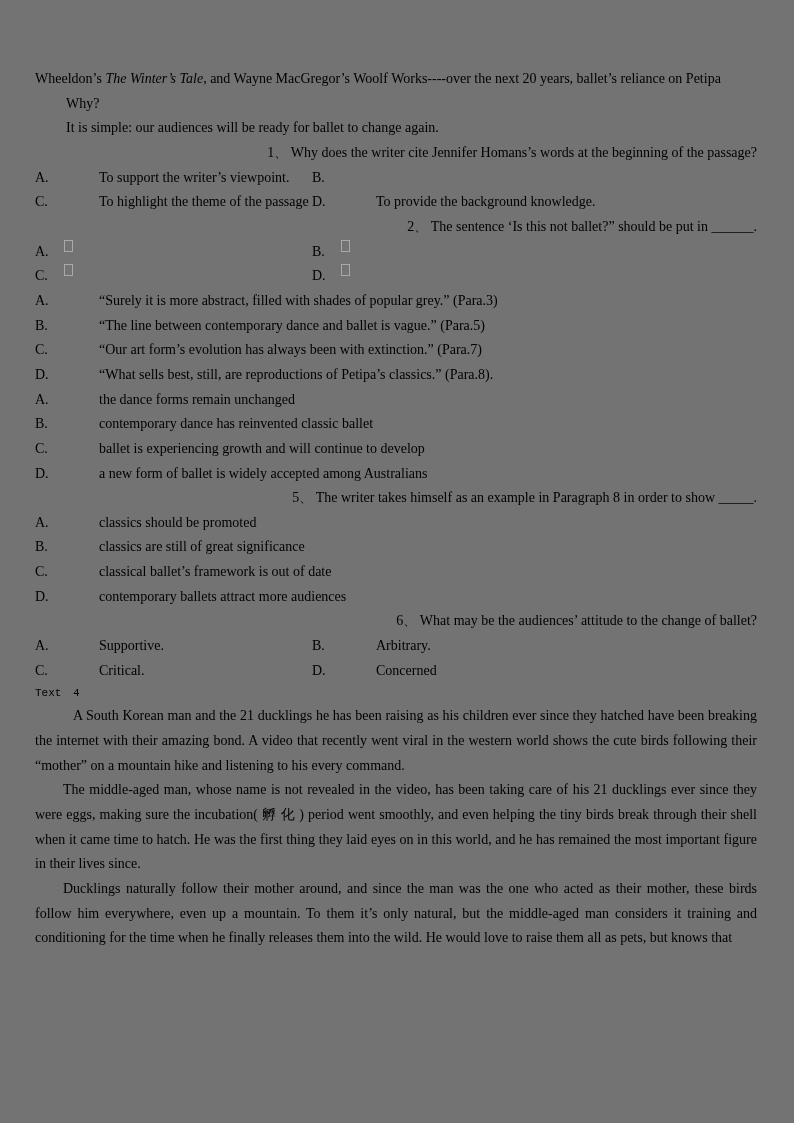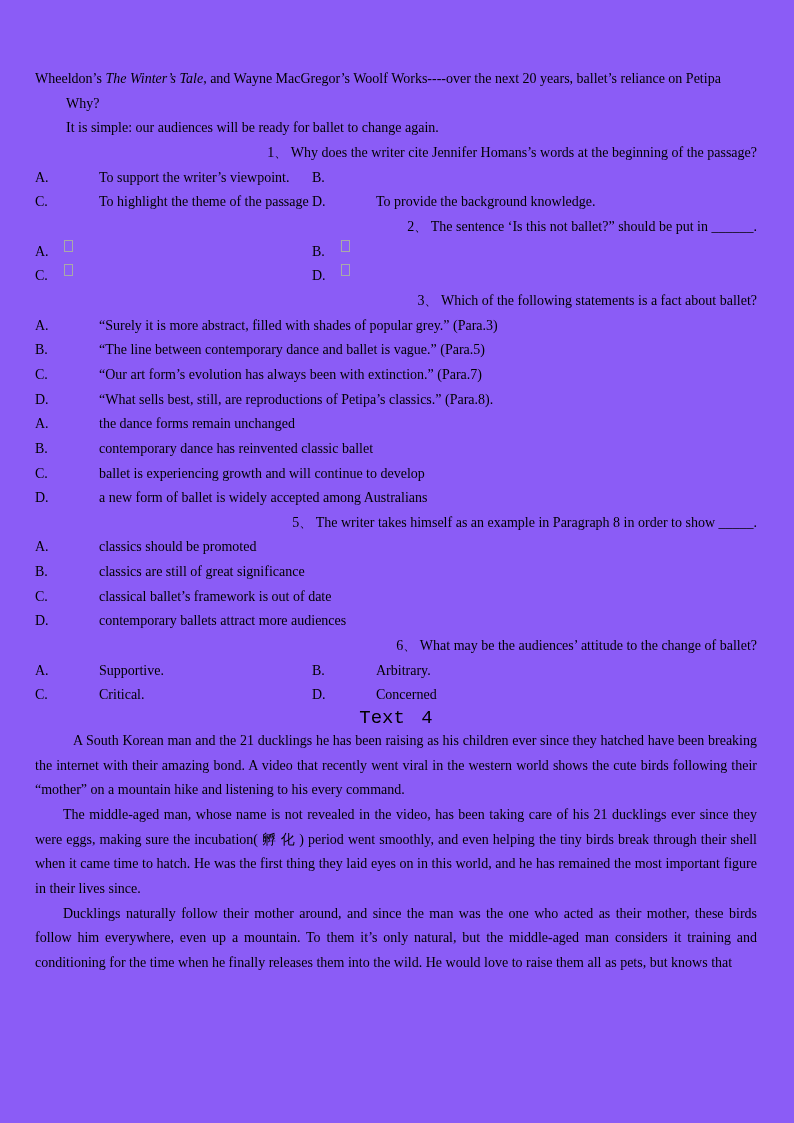--- a/index.html
+++ b/index.html
@@ -1,19 +1,19 @@
 <!DOCTYPE html>
 <html><head>
 <meta charset="utf-8">
 <style>
   html,body{margin:0;padding:0;background:#888;}
   .page{
     position:relative;
     width:794px;height:1123px;
-    background:#8b5cf6;
+    background:#737373;
     margin:0 auto;
     overflow:hidden;
     font-family:"Liberation Serif","DejaVu Serif",serif;
     font-size:14px;
     color:#000;
   }
   .content{
     position:absolute;
     left:35px;right:37px;top:67px;
   }
@@ -32,23 +32,22 @@
   .opt-label{flex:0 0 27px;}
   .opt-text{flex:1 1 auto;margin-left:37px;}
   .glyph-box{
     display:inline-block;
     width:7px;height:10px;
     border:1px solid #a9a9a9;
     vertical-align:baseline;
     margin-left:2px;
   }
   .text4-title{
-    text-align:center;
     font-family:"Liberation Mono","DejaVu Sans Mono",monospace;
-    font-size:19px;
+    font-size:11px;
     line-height:21px;
     word-spacing:5px;
   }
 </style>
 </head>
 <body>
 
 <div class="page">
   <div class="content">
 
@@ -92,21 +91,20 @@
       <div class="opt opt-col1">
           <span class="opt-label">C.</span>
           <span class="glyph-box"></span>
         </div>
       <div class="opt">
           <span class="opt-label">D.</span>
           <span class="glyph-box"></span>
         </div>
     </div>
 
-    <div class="qline"><span class="qnum"><span>3</span><span class="enum-comma">、</span></span>&nbsp;<span>Which of the following statements is a fact about ballet?</span></div>
     <div class="opt-row">
         <span class="opt-label">A.</span>
         <span class="opt-text">“Surely it is more abstract, filled with shades of popular grey.” (Para.3)</span>
       </div>
     <div class="opt-row">
         <span class="opt-label">B.</span>
         <span class="opt-text">“The line between contemporary dance and ballet is vague.” (Para.5)</span>
       </div>
     <div class="opt-row">
         <span class="opt-label">C.</span>

